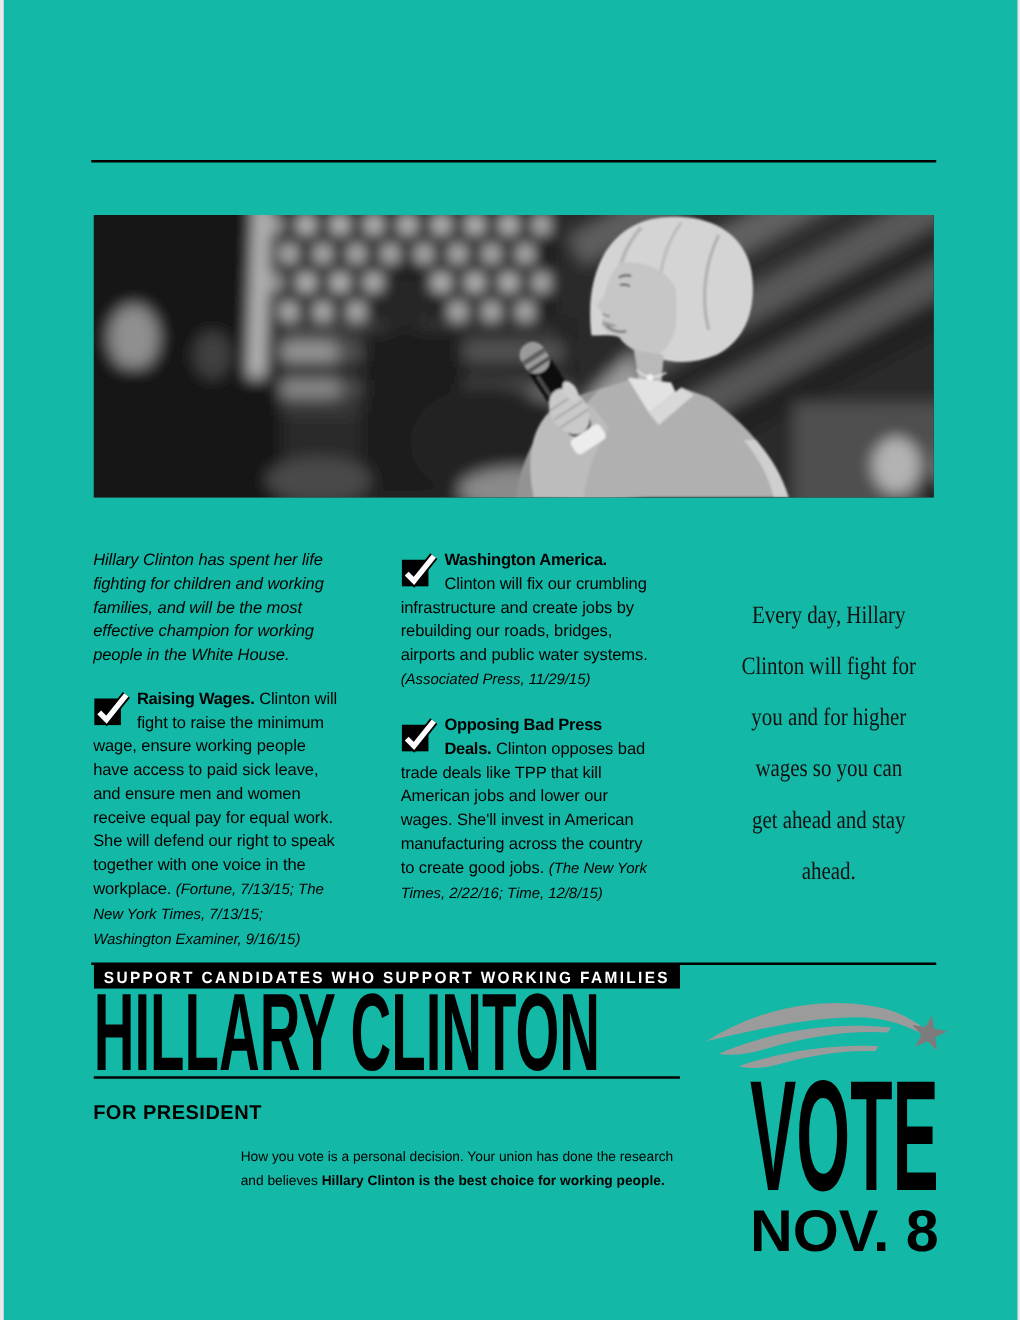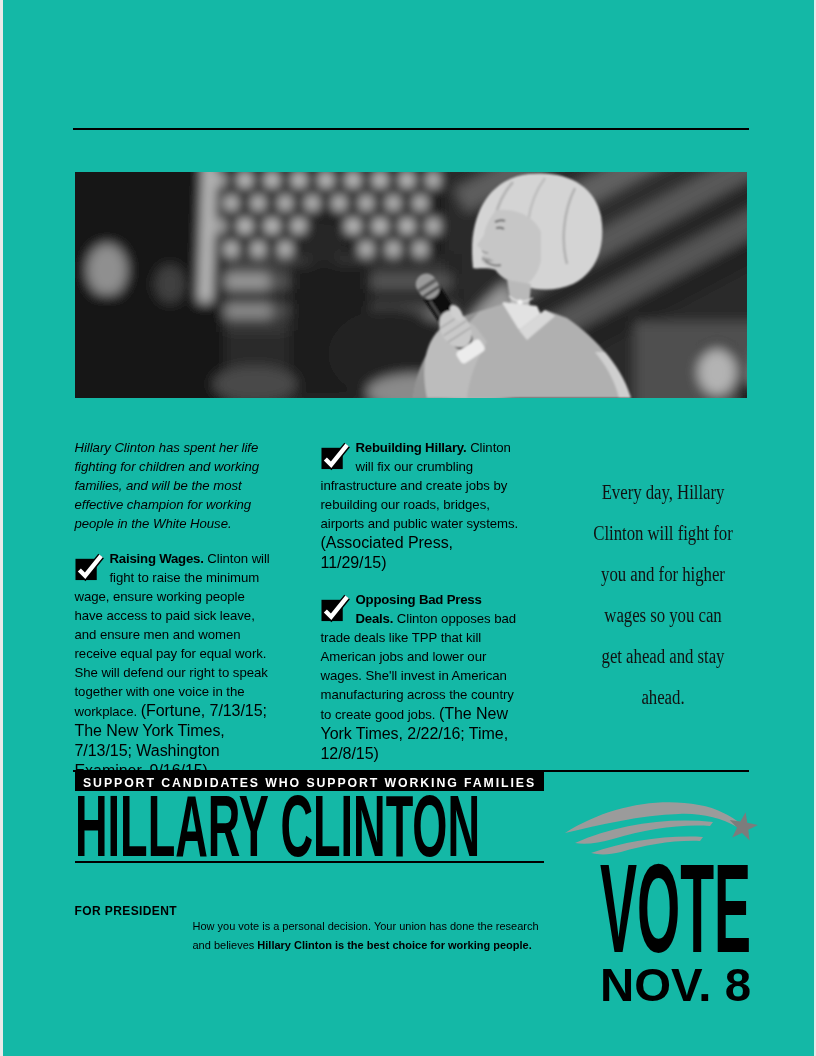--- a/index.html
+++ b/index.html
@@ -24,33 +24,33 @@
   .col-1 { left:72px;  width:200px; }
   .col-2 { left:318px; width:200px; }
   .col-3 { left:556px; width:208px;font-family:Liberation Serif, serif; }
 
   .intro { margin:0 0 16px 0; font-style:italic; }
   .point { margin:0 0 15px 0; }
   .point p { margin:0; }
   .check-wrap { float:left; width:29px; height:33px; margin:2px 6px 0 0; }
   .check-wrap svg { display:block; }
   .point b { letter-spacing:-0.2px; }
-  .cite { font-size:16px; }
+  .cite { font-size:12px;font-style:italic; }
 
   .quote {
     margin-top:34px; width:248px; margin-left:-20px;
     transform:scaleX(0.84); transform-origin:50% 0;
     font-size:20px; line-height:41px; text-align:center;
     white-space:pre-line; font-weight:500; color:#111;
   }
 
   
   .banner      { position:absolute; left:72px;  top:772px; }
   .candidate   { position:absolute; left:70px;  top:792px; }
-  .office      { position:absolute; left:72px;  top:904px; font-size:12px; font-weight:bold; letter-spacing:0.4px; }
+  .office      { position:absolute; left:72px;  top:882px; font-size:16px; font-weight:bold; letter-spacing:0.4px; }
   .note        { position:absolute; left:190px; top:906px; width:352px; font-size:11px; line-height:18.6px; }
   .vote-swoosh { position:absolute; left:558px; top:797px; }
   .vote-word   { position:absolute; left:596px; top:860px; }
   .vote-date   { position:absolute; left:596px; top:966px; }
   svg text.squeeze { font-family:"Liberation Sans","DejaVu Sans",sans-serif; }
 </style>
 </head>
 <body>
 
 <div class="page">
@@ -167,21 +167,21 @@
 
   <div class="col col-2">
     <div class="point">
       <span class="check-wrap">
         <svg width="29" height="33" viewBox="0 0 30 28">
           <rect x="0.5" y="5" width="22" height="22" fill="#000"></rect>
           <path d="M4.5 16.5 L10.5 22.5 L27 2" stroke="#000" stroke-width="7.5" fill="none"></path>
           <path d="M4.5 16.5 L10.5 22.5 L27 2" stroke="#fff" stroke-width="4.5" fill="none"></path>
         </svg>
       </span>
-      <p><b>Rebuilding Hillary.</b> <span>Clinton will fix our crumbling infrastructure and create jobs by rebuilding our roads, bridges, airports and public water systems.</span> <span class="cite">(Associated Press, 11/29/15)</span></p>
+      <p><b>Washington America.</b> <span>Clinton will fix our crumbling infrastructure and create jobs by rebuilding our roads, bridges, airports and public water systems.</span> <span class="cite">(Associated Press, 11/29/15)</span></p>
     </div>
     <div class="point" style="margin-top:17px">
       <span class="check-wrap">
         <svg width="29" height="33" viewBox="0 0 30 28">
           <rect x="0.5" y="5" width="22" height="22" fill="#000"></rect>
           <path d="M4.5 16.5 L10.5 22.5 L27 2" stroke="#000" stroke-width="7.5" fill="none"></path>
           <path d="M4.5 16.5 L10.5 22.5 L27 2" stroke="#fff" stroke-width="4.5" fill="none"></path>
         </svg>
       </span>
       <p><b>Opposing Bad Press Deals.</b> <span>Clinton opposes bad trade deals like TPP that kill American jobs and lower our wages. She'll invest in American manufacturing across the country to create good jobs.</span> <span class="cite">(The New York Times, 2/22/16; Time, 12/8/15)</span></p>

